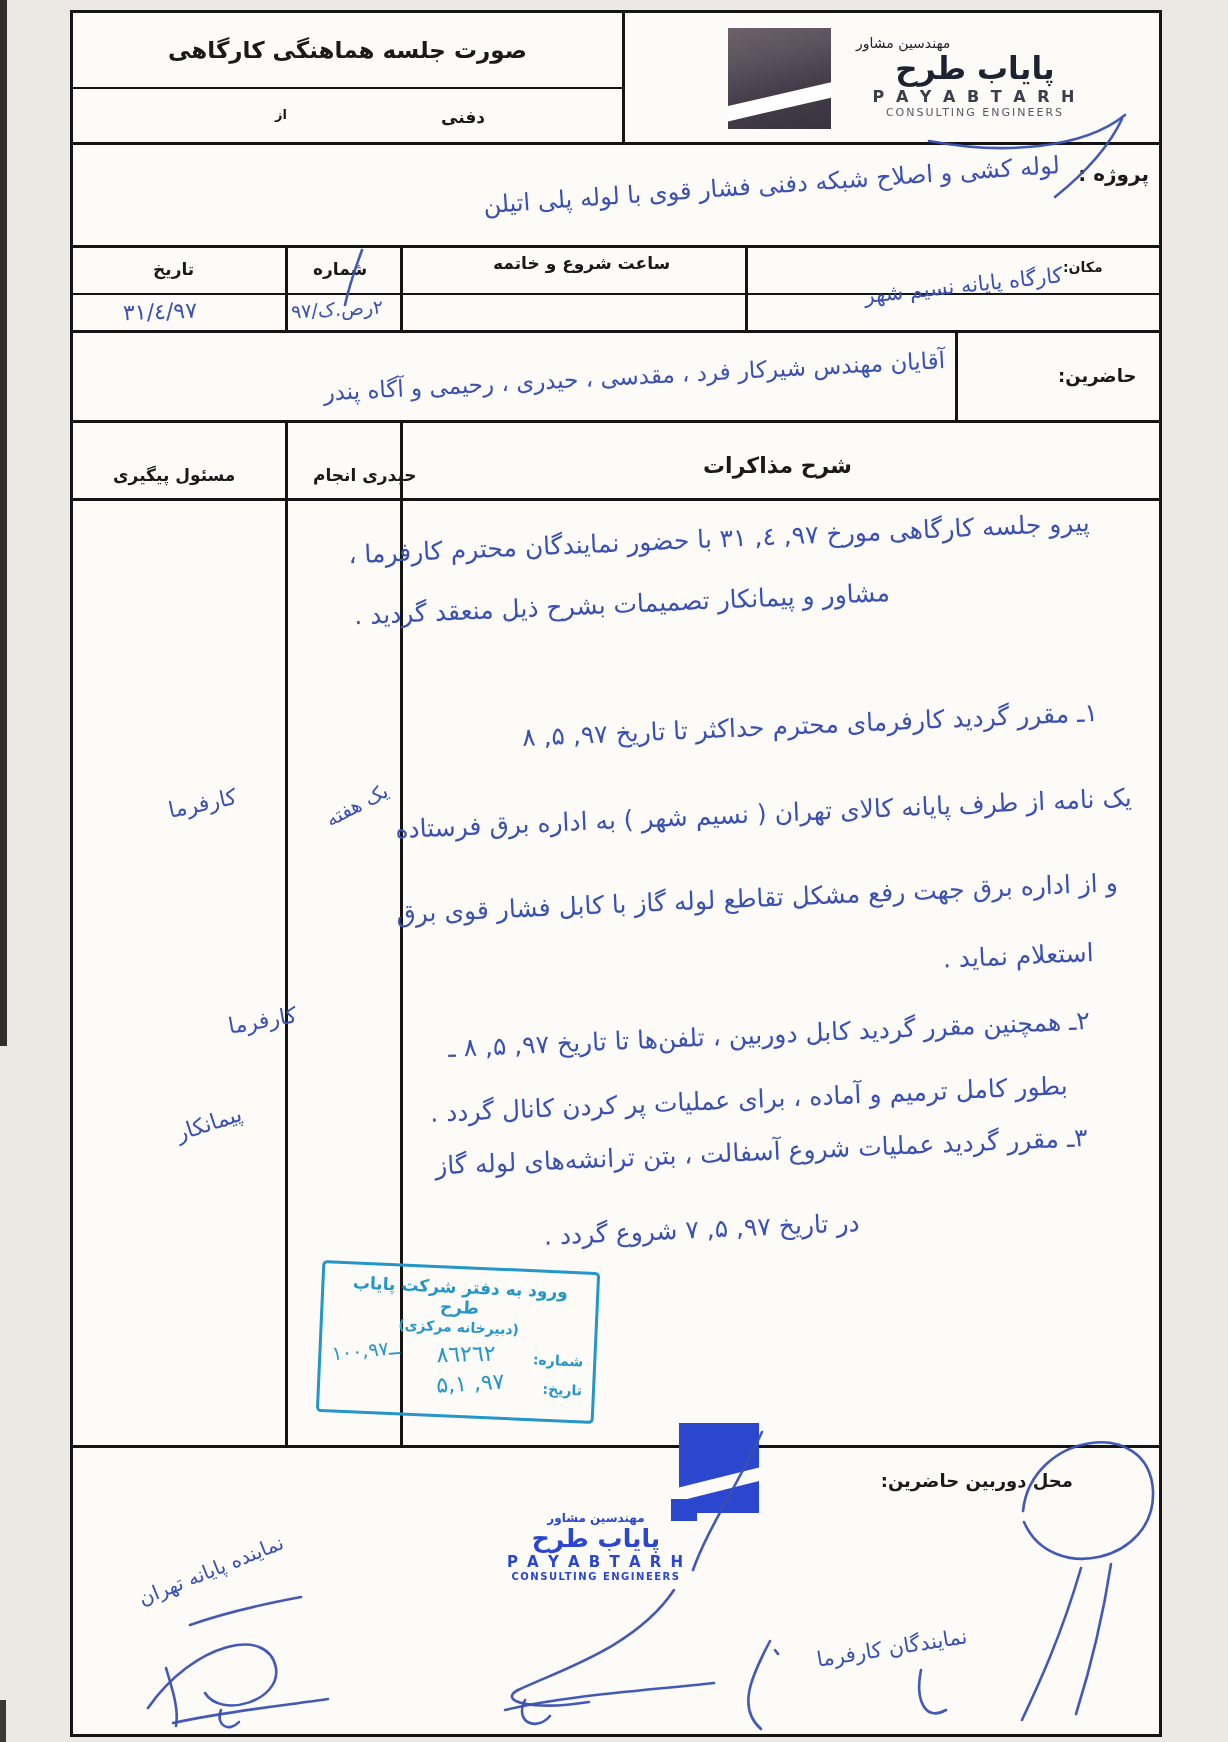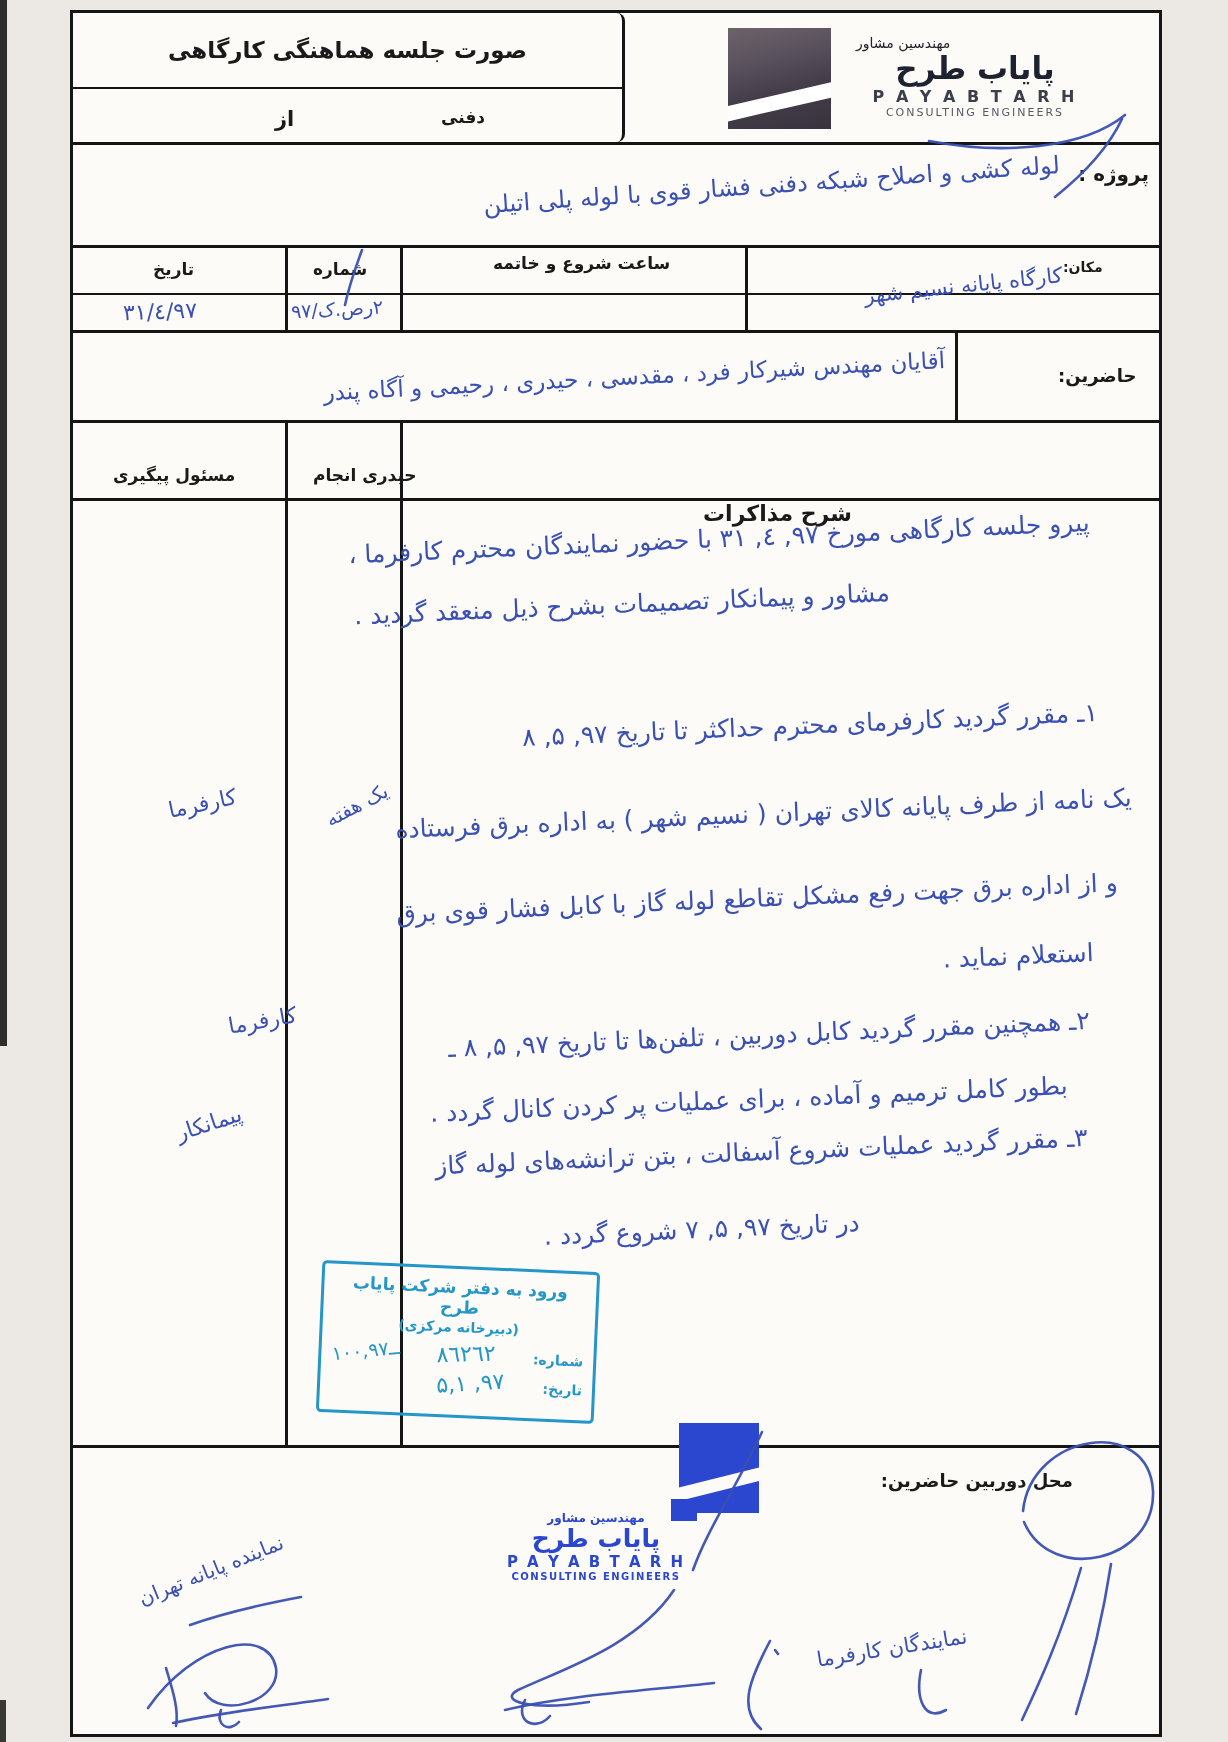--- a/index.html
+++ b/index.html
@@ -11,21 +11,21 @@
   }
   *{margin:0;padding:0;box-sizing:border-box;}
   body{font-family:"DejaVu Sans",sans-serif;background:#d8d5cf;}
   .page{position:relative;width:1228px;height:1742px;background:#ece9e4;overflow:hidden;}
   .abs{position:absolute;}
   .scan-strip{left:0;top:0;width:7px;height:1046px;background:#2f2e2c;}
   .scan-corner{left:0;top:1700px;width:6px;height:42px;background:#3a3835;}
   .sheet{left:70px;top:10px;width:1092px;height:1727px;background:var(--paper);border:3px solid var(--line);}
   .bt{border-top:3px solid var(--line);}
   .bl{border-left:3px solid var(--line);}
-  .br{border-right:3px solid var(--line);border-radius:8px;}
+  .br{border-right:3px solid var(--line);}
   .bb{border-bottom:3px solid var(--line);}
   .printed{color:#1a1a1a;font-weight:bold;direction:rtl;}
   .hand{font-family:"DejaVu Sans",sans-serif;color:var(--ink);direction:rtl;white-space:nowrap;letter-spacing:.5px;}
   .hand-cyan{color:var(--cyan);}
   .center{text-align:center;}
   
   .logo-photo{background:linear-gradient(165deg,#6e626a 0%,#57505c 35%,#453e4a 60%,#38333e 100%);overflow:hidden;}
   .logo-stripe{position:absolute;background:#fff;transform:rotate(-13deg);}
   .stamp-box{border:3px solid var(--cyan);border-radius:5px;color:var(--cyan);direction:rtl;transform:rotate(2.5deg);padding:8px 10px 6px 10px;background:rgba(255,255,255,0.0);}
   .blue-logo-sq{background:var(--blue);}
@@ -43,21 +43,21 @@
   <div class="abs sheet">
 
     <div class="abs bb" style="left:0;top:0;width:1086px;height:132px;border-bottom-width:3px;">
 
       <div class="abs br" style="left:0;top:0;width:552px;height:129px;">
         <div class="abs bb center" style="left:0;top:0;width:549px;height:76px;border-bottom-width:2px;">
           <div class="printed" style="font-size:23px;padding-top:24px;">صورت جلسه هماهنگی کارگاهی</div>
         </div>
         <div class="abs" style="left:0;top:78px;width:549px;height:51px;">
           <span class="abs printed" style="left:368px;top:16px;font-size:17px;">دفنی</span>
-          <span class="abs printed" style="left:202px;top:16px;font-size:21px;">از</span>
+          <span class="abs printed" style="left:202px;top:16px;font-size:13px;">از</span>
         </div>
       </div>
 
       <div class="abs" style="left:555px;top:0;width:531px;height:129px;">
         <div class="abs logo-photo" style="left:100px;top:15px;width:103px;height:101px;">
           <div class="logo-stripe" style="left:-12px;top:66px;width:130px;height:15px;"></div>
         </div>
         <div class="abs" style="left:222px;top:22px;width:250px;text-align:center;direction:rtl;">
           <div style="font-size:14px;color:#23232a;text-align:left;padding-left:6px;">مهندسین مشاور</div>
           <div style="font-size:31px;font-weight:bold;color:#1d2230;line-height:1.15;">پایاب طرح</div>
@@ -97,21 +97,21 @@
 
     <div class="abs bt" style="left:0;top:407px;width:1086px;height:1242px;">
 
       <div class="abs" style="left:0;top:75px;width:1086px;height:3px;background:var(--line);"></div>
 
       <div class="abs bl" style="left:212px;top:0;width:3px;height:1022px;"></div>
       <div class="abs bl" style="left:327px;top:0;width:3px;height:1022px;"></div>
 
       <span class="abs printed" style="left:40px;top:42px;font-size:17px;">مسئول پیگیری</span>
       <span class="abs printed" style="left:240px;top:42px;font-size:17px;">حیدری انجام</span>
-      <span class="abs printed" style="left:630px;top:30px;font-size:22px;margin-top:48px;">شرح مذاکرات</span>
+      <span class="abs printed" style="left:630px;top:30px;font-size:22px;">شرح مذاکرات</span>
 
       <div>
         <div class="abs hand" style="right:70px;top:85px;font-size:25px;transform:rotate(-2.5deg);transform-origin:right top;">پیرو جلسه کارگاهی مورخ ۹۷, ٤, ۳۱ با حضور نمایندگان محترم کارفرما ،</div>
         <div class="abs hand" style="right:270px;top:155px;font-size:25px;transform:rotate(-2.5deg);transform-origin:right top;">مشاور و پیمانکار تصمیمات بشرح ذیل منعقد گردید .</div>
         <div class="abs hand" style="right:62px;top:275px;font-size:25px;transform:rotate(-2.5deg);transform-origin:right top;">۱ـ مقرر گردید کارفرمای محترم حداکثر تا تاریخ ۹۷, ۵, ۸</div>
         <div class="abs hand" style="right:28px;top:360px;font-size:25px;transform:rotate(-2.5deg);transform-origin:right top;">یک نامه از طرف پایانه کالای تهران ( نسیم شهر ) به اداره برق فرستاده</div>
         <div class="abs hand" style="right:42px;top:445px;font-size:25px;transform:rotate(-2.5deg);transform-origin:right top;">و از اداره برق جهت رفع مشکل تقاطع لوله گاز با کابل فشار قوی برق</div>
         <div class="abs hand" style="right:66px;top:515px;font-size:25px;transform:rotate(-2.5deg);transform-origin:right top;">استعلام نماید .</div>
         <div class="abs hand" style="right:70px;top:583px;font-size:25px;transform:rotate(-2.5deg);transform-origin:right top;">۲ـ همچنین مقرر گردید کابل دوربین ، تلفن‌ها تا تاریخ ۹۷, ۵, ۸ ـ</div>
         <div class="abs hand" style="right:92px;top:648px;font-size:25px;transform:rotate(-2.5deg);transform-origin:right top;">بطور کامل ترمیم و آماده ، برای عملیات پر کردن کانال گردد .</div>

